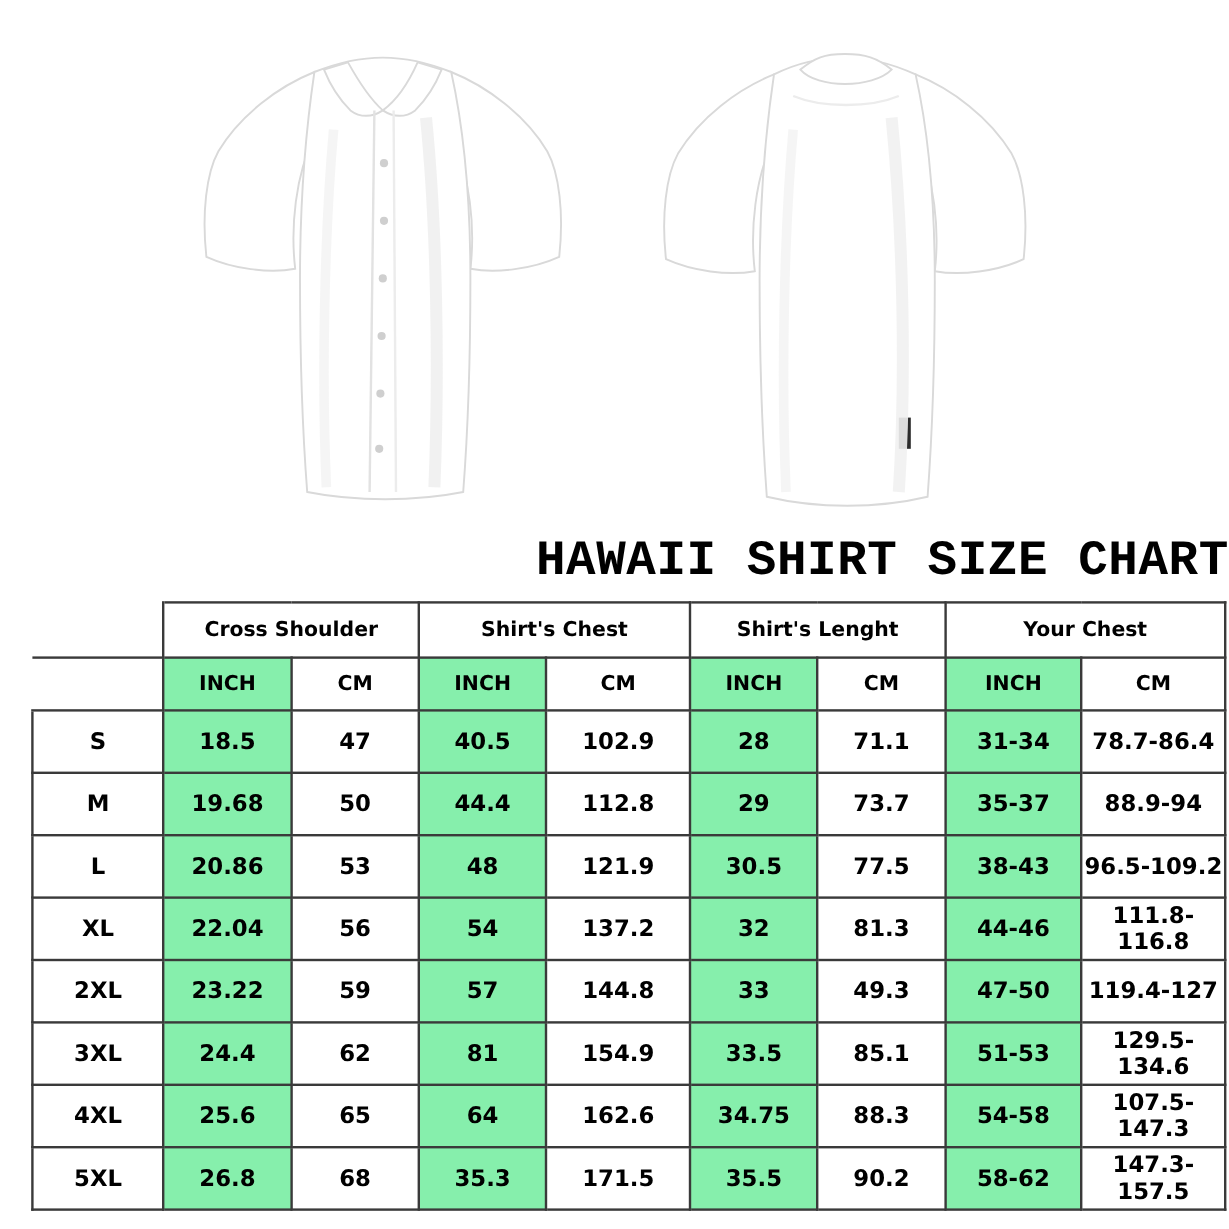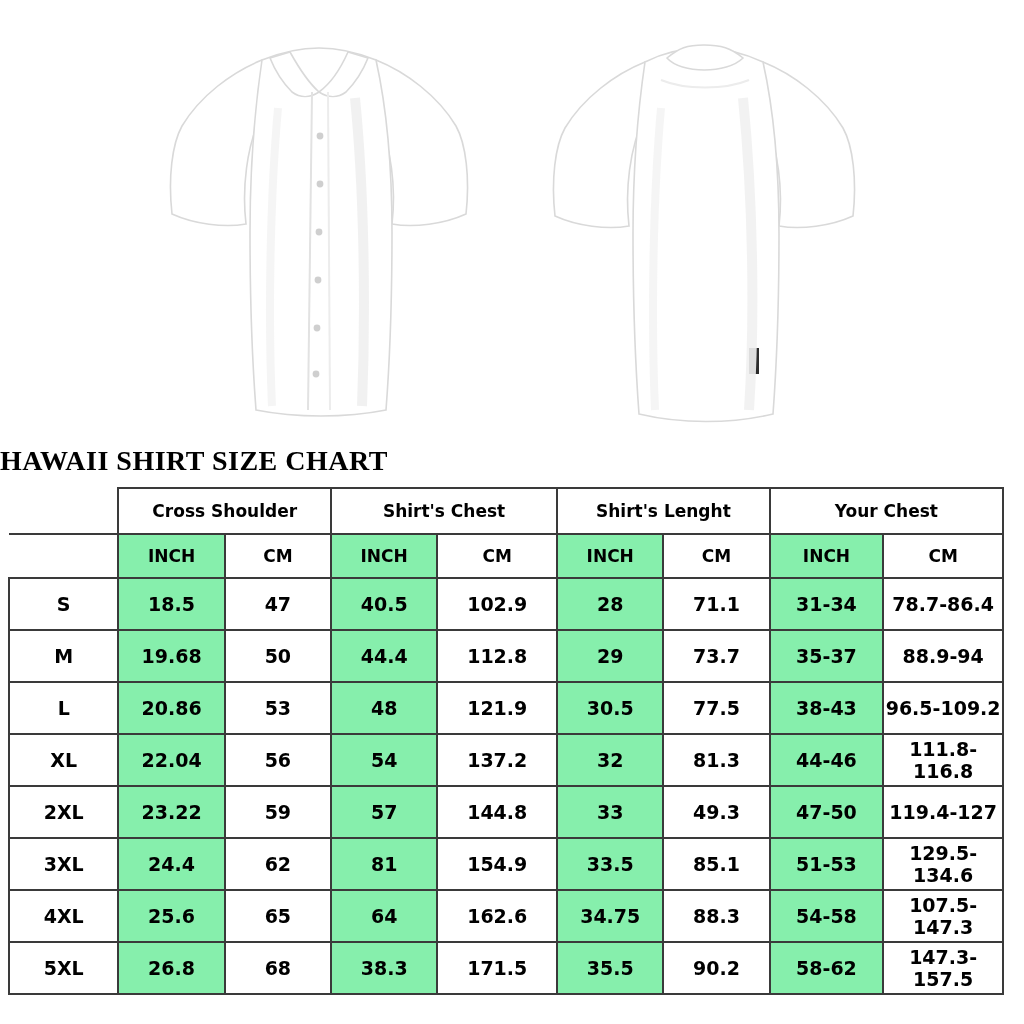--- a/index.html
+++ b/index.html
@@ -31,31 +31,31 @@
     position: absolute;
     top: 18px;
   }
   .shirt-front { left: 150px; }
   .shirt-back  { left: 535px; }
 
   .shirt svg { display: block; }
 
   
   .chart-title {
-    text-align: left;
-    font-size: 28px;
+    text-align: right;
+    font-size: 41px;
     font-weight: bold;
     letter-spacing: 0.5px;
     margin: 0 0 10px 0;
-    font-family: Liberation Serif, serif;
+    font-family: Liberation Mono, monospace;
   }
 
   
   .table-wrap {
-    padding: 0 8px;
+    padding: 0 26px;
   }
   table.size-chart {
     border-collapse: collapse;
     width: 996px;
     table-layout: fixed;
   }
   table.size-chart td,
   table.size-chart th {
     border: 2px solid #3a3a3a;
     text-align: center;
@@ -272,21 +272,21 @@
           <td>162.6</td>
           <td class="hl">34.75</td>
           <td>88.3</td>
           <td class="hl">54-58</td>
           <td class="small-val">107.5-147.3</td>
         </tr>
         <tr class="data-row">
           <td class="size-cell">5XL</td>
           <td class="hl">26.8</td>
           <td>68</td>
-          <td class="hl">38.3</td>
+          <td class="hl">35.3</td>
           <td>171.5</td>
           <td class="hl">35.5</td>
           <td>90.2</td>
           <td class="hl">58-62</td>
           <td class="small-val">147.3-157.5</td>
         </tr>
       </tbody>
     </table>
   </div>
 

